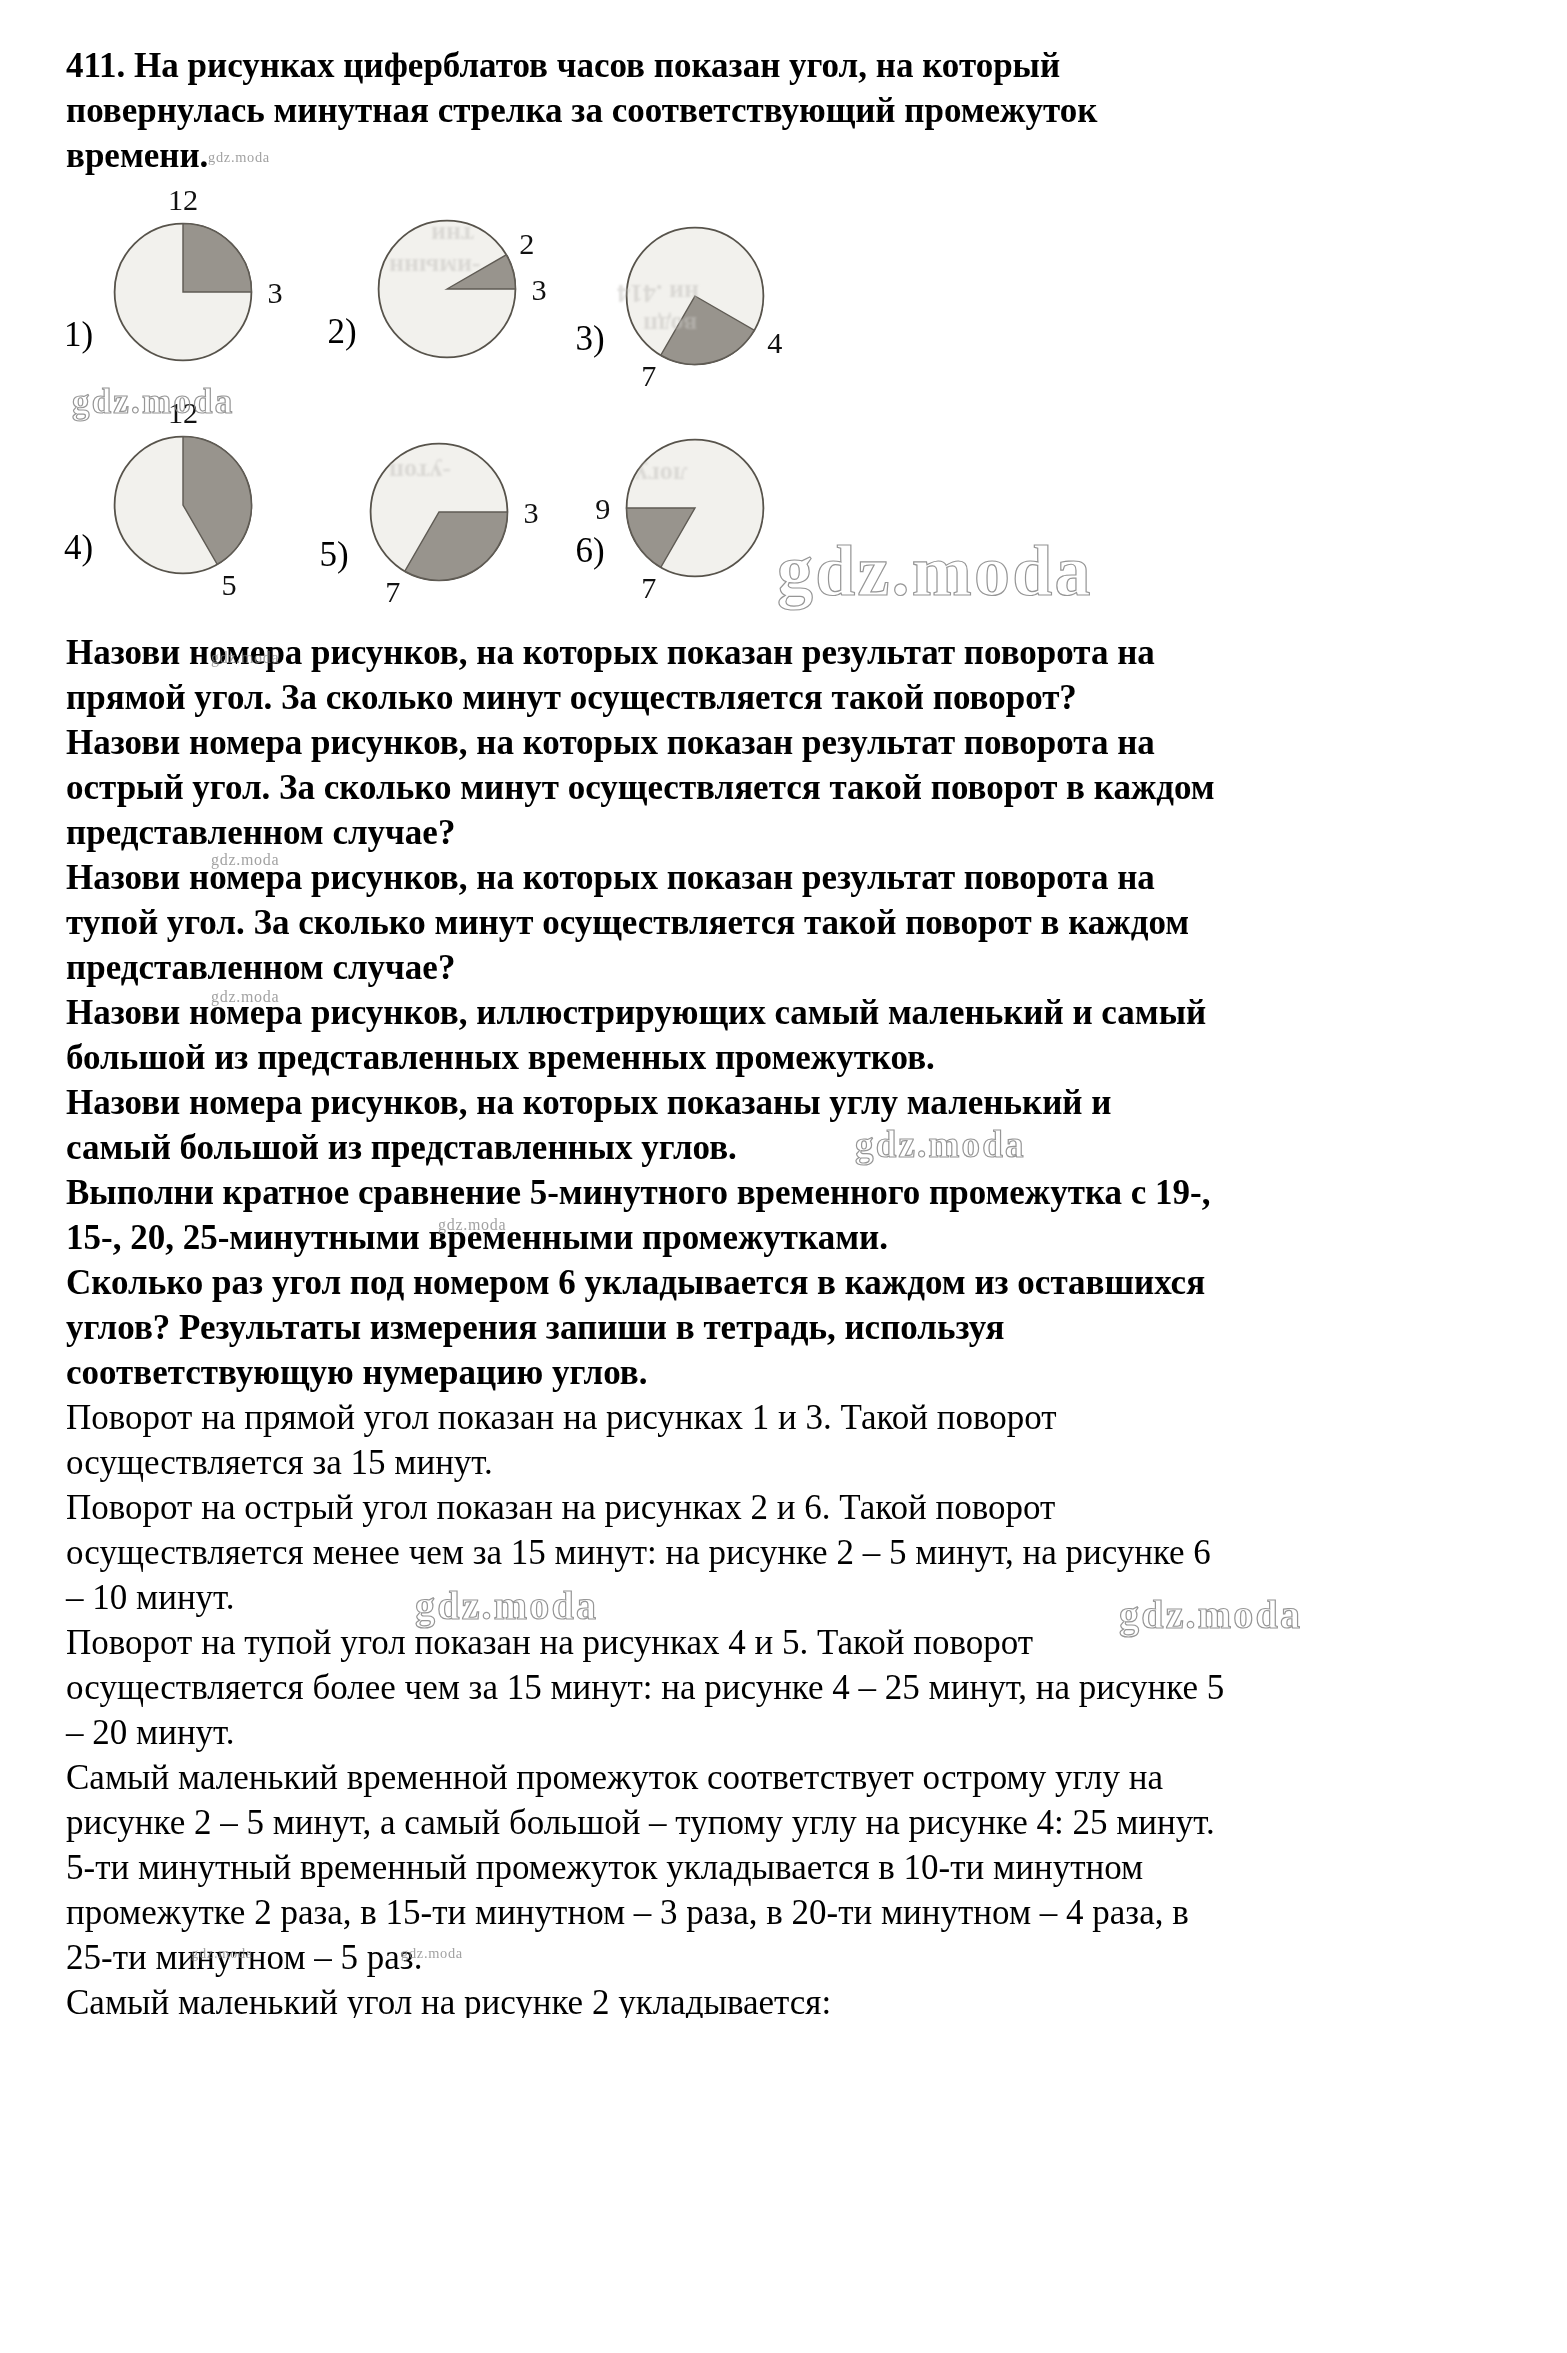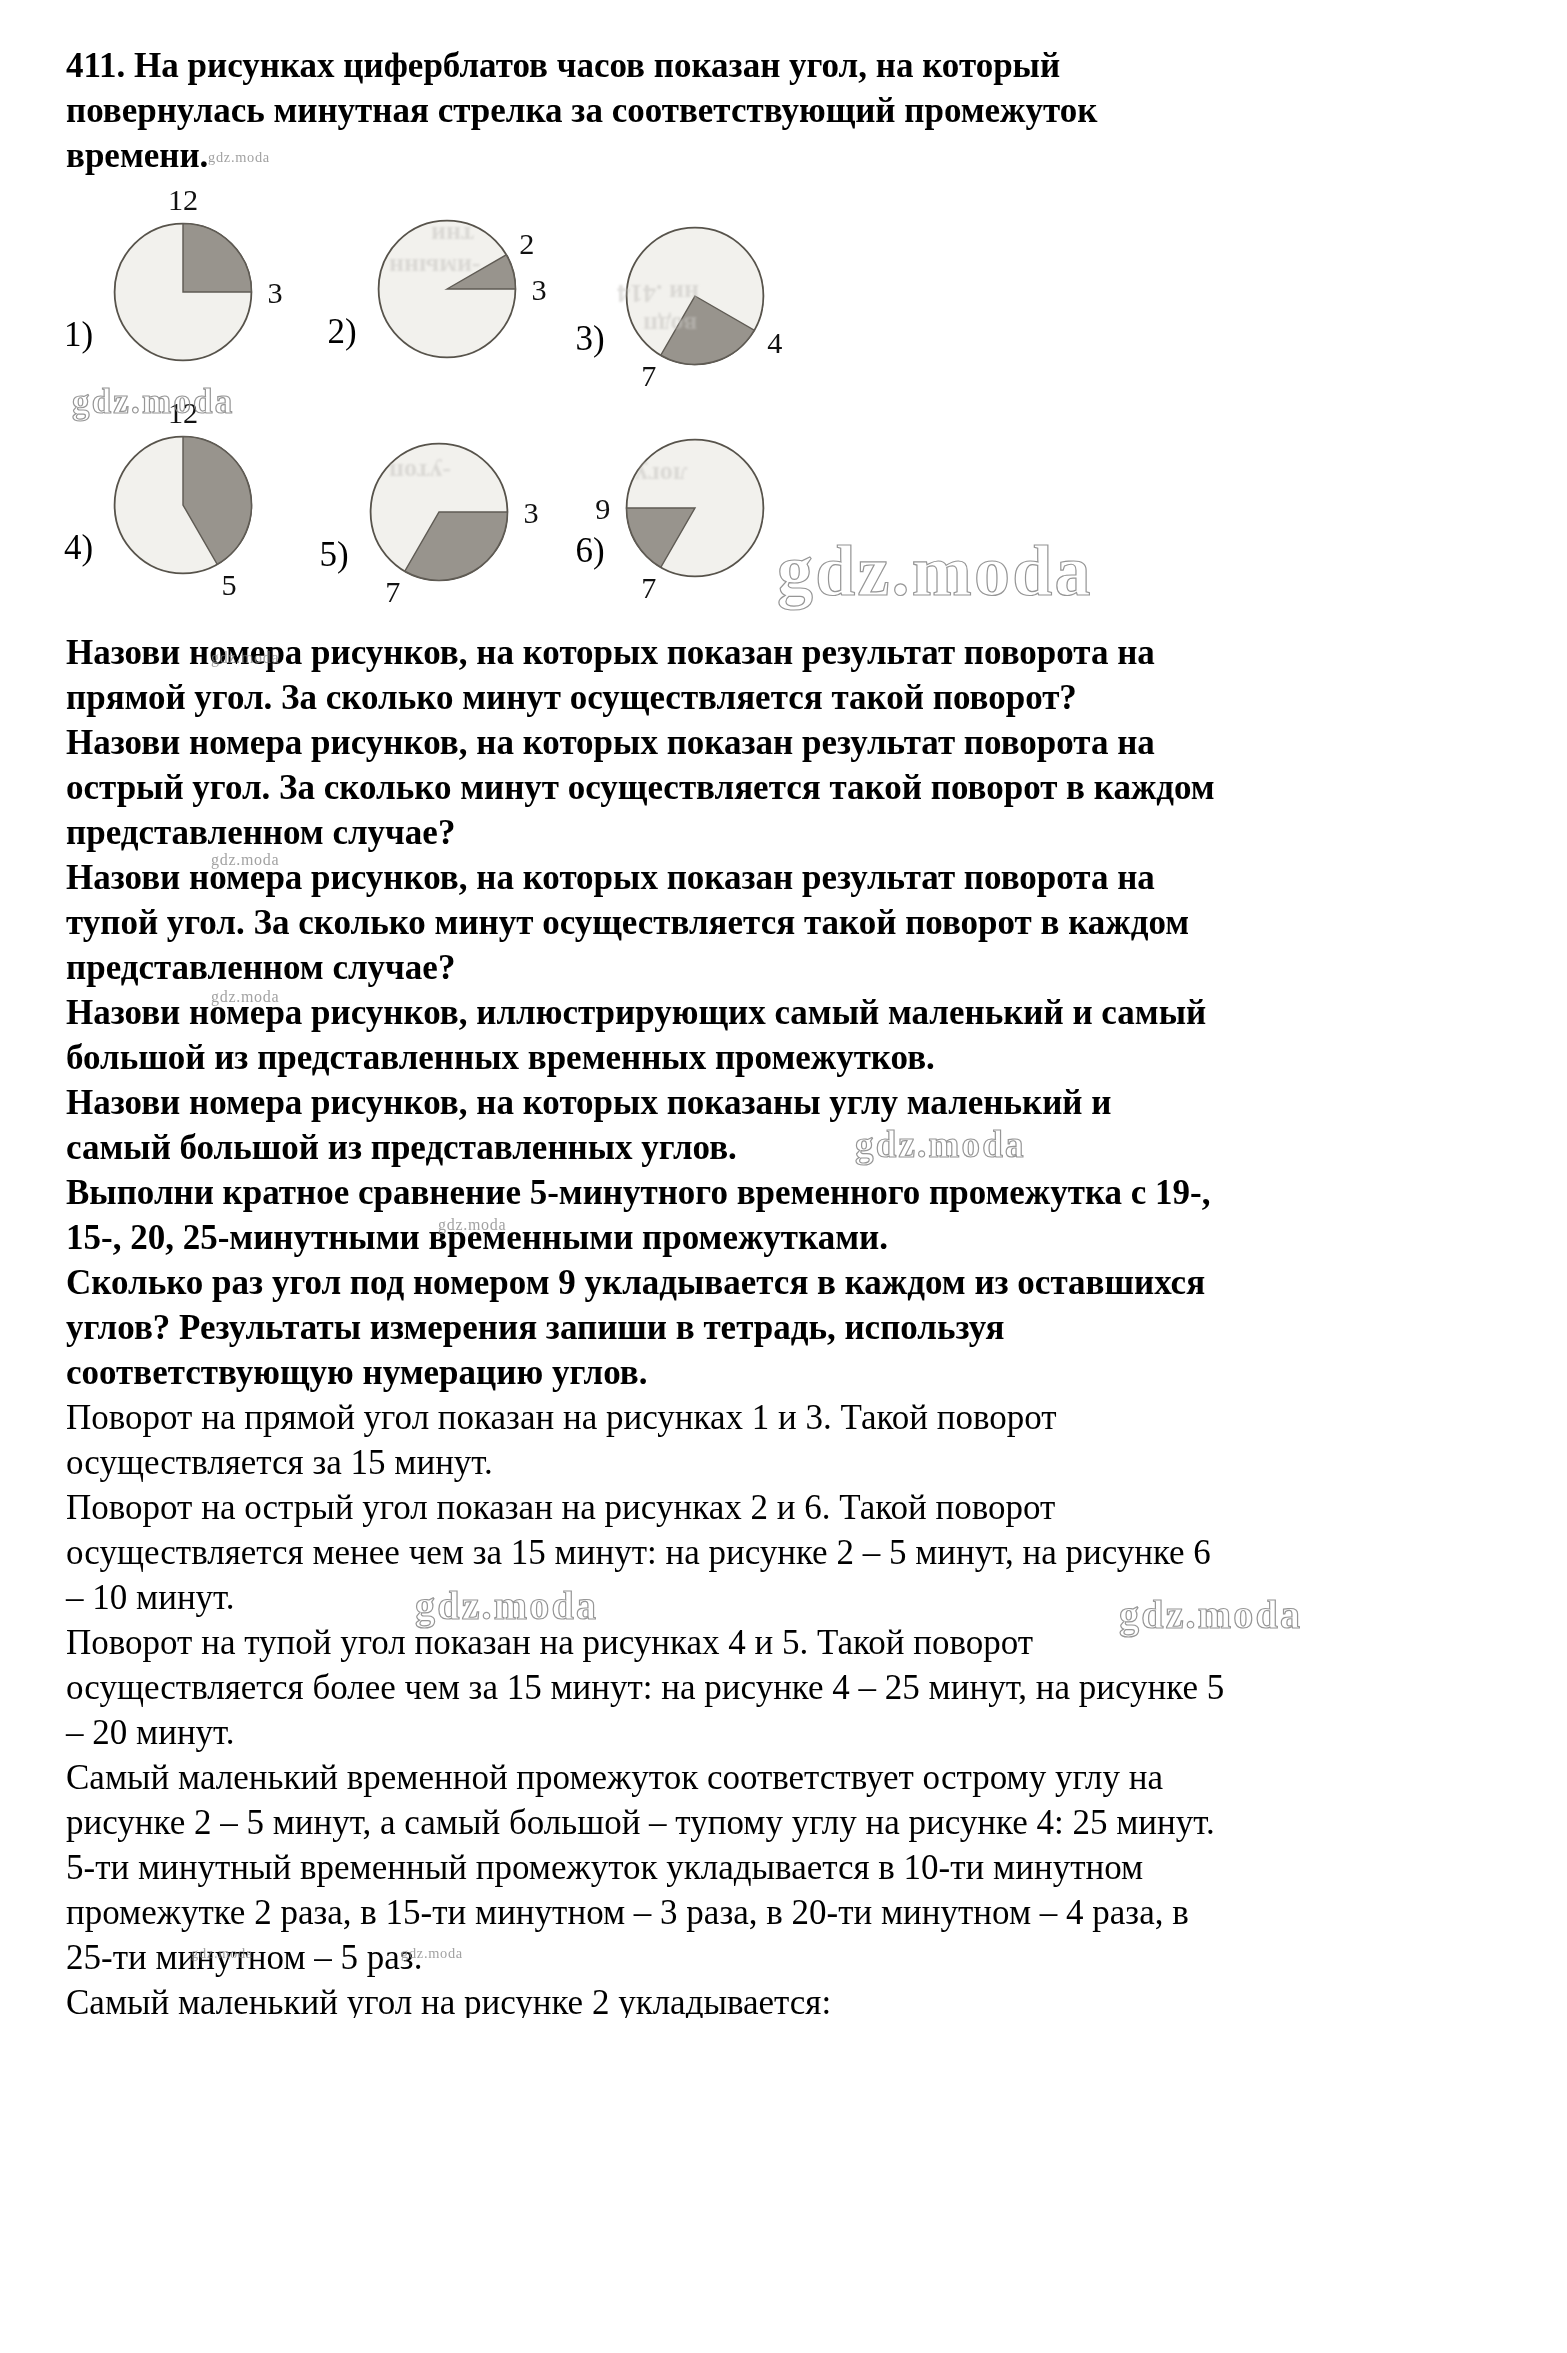--- a/index.html
+++ b/index.html
@@ -122,21 +122,21 @@
 представленном случае?</p>
   <p class="bold">Назови номера рисунков, на которых показан результат поворота на
 тупой угол. За сколько минут осуществляется такой поворот в каждом
 представленном случае?</p>
   <p class="bold">Назови номера рисунков, иллюстрирующих самый маленький и самый
 большой из представленных временных промежутков.</p>
   <p class="bold">Назови номера рисунков, на которых показаны углу маленький и
 самый большой из представленных углов.</p>
   <p class="bold">Выполни кратное сравнение 5-минутного временного промежутка с 19-,
 15-, 20, 25-минутными временными промежутками.</p>
-  <p class="bold">Сколько раз угол под номером 9 укладывается в каждом из оставшихся
+  <p class="bold">Сколько раз угол под номером 6 укладывается в каждом из оставшихся
 углов? Результаты измерения запиши в тетрадь, используя
 соответствующую нумерацию углов.</p>
 
   <p>Поворот на прямой угол показан на рисунках 1 и 3. Такой поворот
 осуществляется за 15 минут.</p>
   <p>Поворот на острый угол показан на рисунках 2 и 6. Такой поворот
 осуществляется менее чем за 15 минут: на рисунке 2 – 5 минут, на рисунке 6
 – 10 минут.</p>
   <p>Поворот на тупой угол показан на рисунках 4 и 5. Такой поворот
 осуществляется более чем за 15 минут: на рисунке 4 – 25 минут, на рисунке 5

